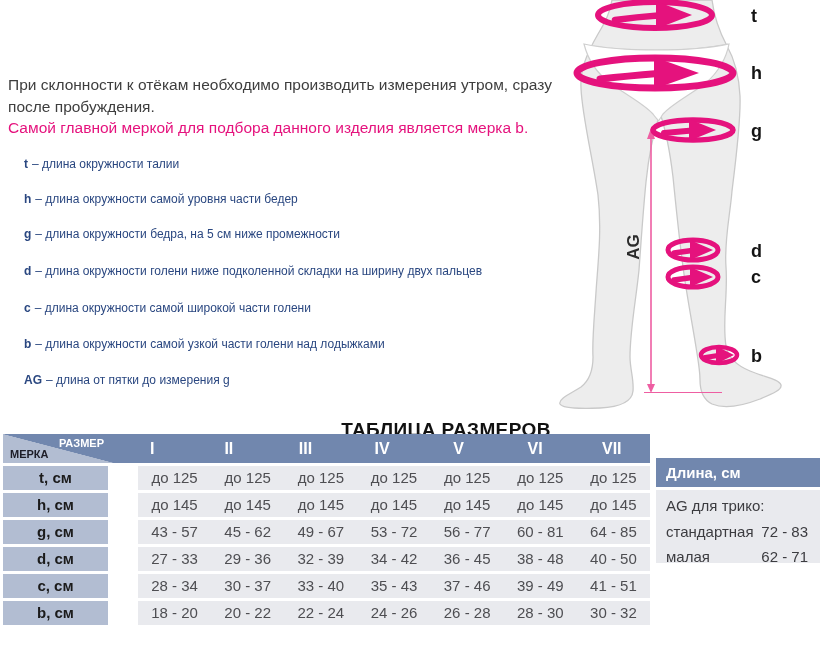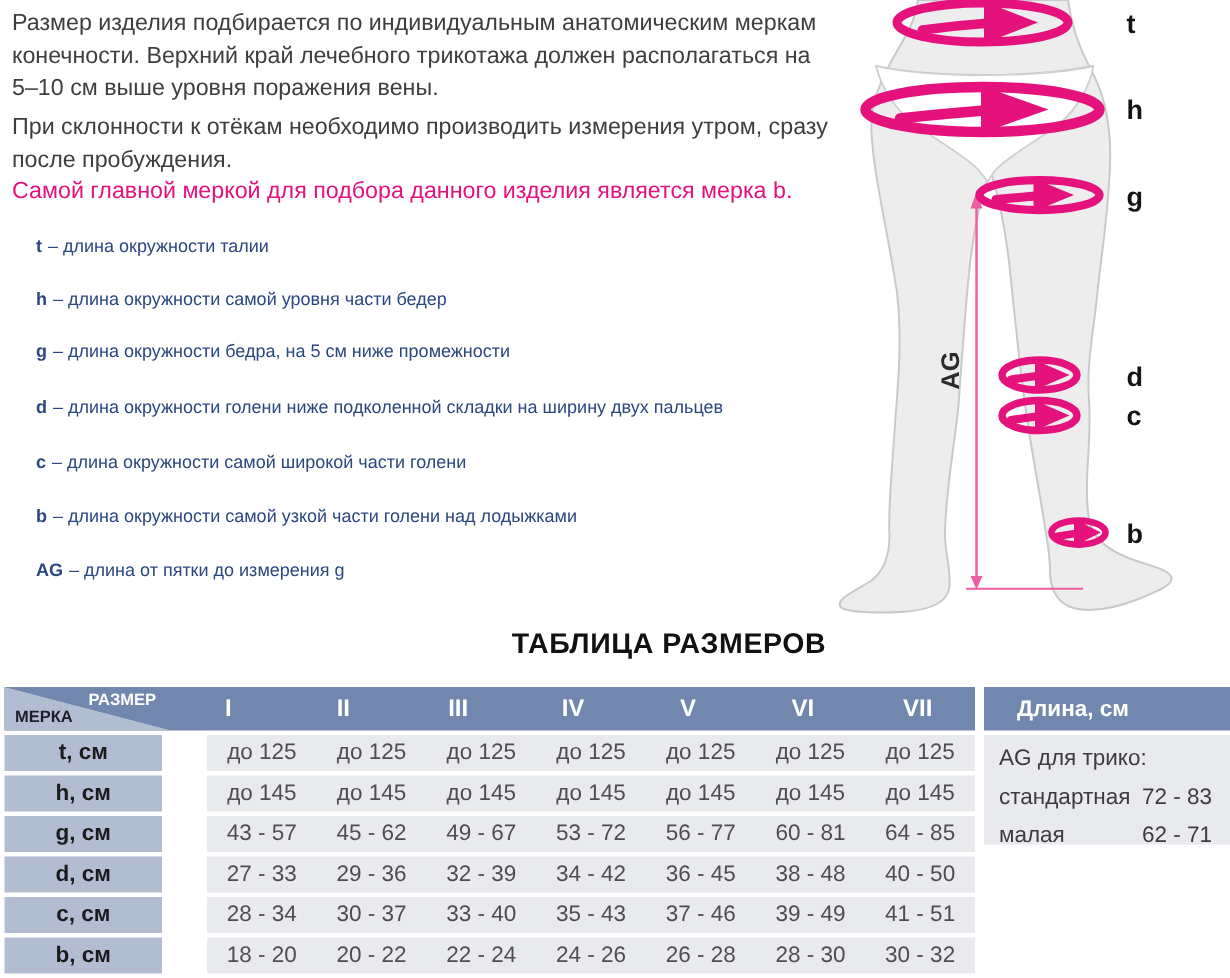--- a/index.html
+++ b/index.html
@@ -13,48 +13,47 @@
   
   .def{position:absolute;left:24px;width:660px;font-size:12px;color:#2a4780;white-space:nowrap;}
   .def b{font-weight:bold;color:#2a4780;}
   .def span{margin-left:4px;}
   
   #diagram{position:absolute;left:552px;top:0;width:268px;height:418px;}
   
   .tbl-title{position:absolute;left:0;top:419px;width:820px;text-align:center;
              font-size:19px;font-weight:bold;color:#111;letter-spacing:.4px;padding-left:36px;}
   
-  .table-main{position:absolute;left:3px;top:458px;width:647px;}
+  .table-main{position:absolute;left:3px;top:434px;width:647px;}
   .t-header{display:flex;height:29px;background:#7187ae;}
   .corner{position:relative;width:111px;flex:0 0 111px;}
   .corner-tri{position:absolute;left:0;top:0;right:0;bottom:0;
               background:linear-gradient(to top right,#b2bdd2 49.6%,rgba(178,189,210,0) 50.4%);}
   .c-top{position:absolute;top:3px;right:10px;font-size:11px;font-weight:bold;color:#fff;}
   .c-bottom{position:absolute;bottom:3px;left:7px;font-size:11px;font-weight:bold;color:#1d1d28;}
   .hcell{flex:1;text-align:center;line-height:29px;color:#fff;font-weight:bold;font-size:16px;}
   .t-row{display:flex;height:24px;margin-top:3px;gap:24px;}
   .lcell{flex:0 0 105px;margin-right:6px;background:#b2bdd2;text-align:center;line-height:24px;
          font-size:15px;font-weight:bold;color:#1b1b1b;}
   .dcells{flex:1;display:flex;background:#e9eaee;}
   .dcell{flex:1;text-align:center;line-height:24px;font-size:15px;color:#4e4e52;}
   
   .table-len{position:absolute;left:656px;top:458px;width:164px;}
   .len-header{height:29px;background:#7187ae;color:#fff;font-weight:bold;font-size:15px;
-              line-height:29px;padding-left:22px;box-sizing:border-box;}
+              line-height:29px;padding-left:10px;box-sizing:border-box;}
   .len-body{position:relative;margin-top:3px;height:73px;background:#e9eaee;font-size:15px;color:#3c3c40;}
   .len-sub{position:absolute;top:7px;left:10px;}
   .len-row{position:absolute;left:10px;right:12px;display:flex;justify-content:space-between;}
   .len-row.r1{top:33px;} .len-row.r2{top:58px;}
 </style>
 </head>
 <body>
 
 <div id="page">
 
-  <div class="para p1">Размер изделия подбирается по индивидуальным анатомическим меркам конечности. Верхний край лечебного трикотажа должен располагаться на 5–10 см выше уровня поражения вены.</div>
   <div class="para p2">При склонности к отёкам необходимо производить измерения утром, сразу после пробуждения.</div>
   <div class="highlight">Самой главной меркой для подбора данного изделия является мерка b.</div>
 
   <div class="def" style="top:157px">
     <b>t</b><span>– длина окружности талии</span>
   </div>
   <div class="def" style="top:192px">
     <b>h</b><span>– длина окружности самой уровня части бедер</span>
   </div>
   <div class="def" style="top:227px">

